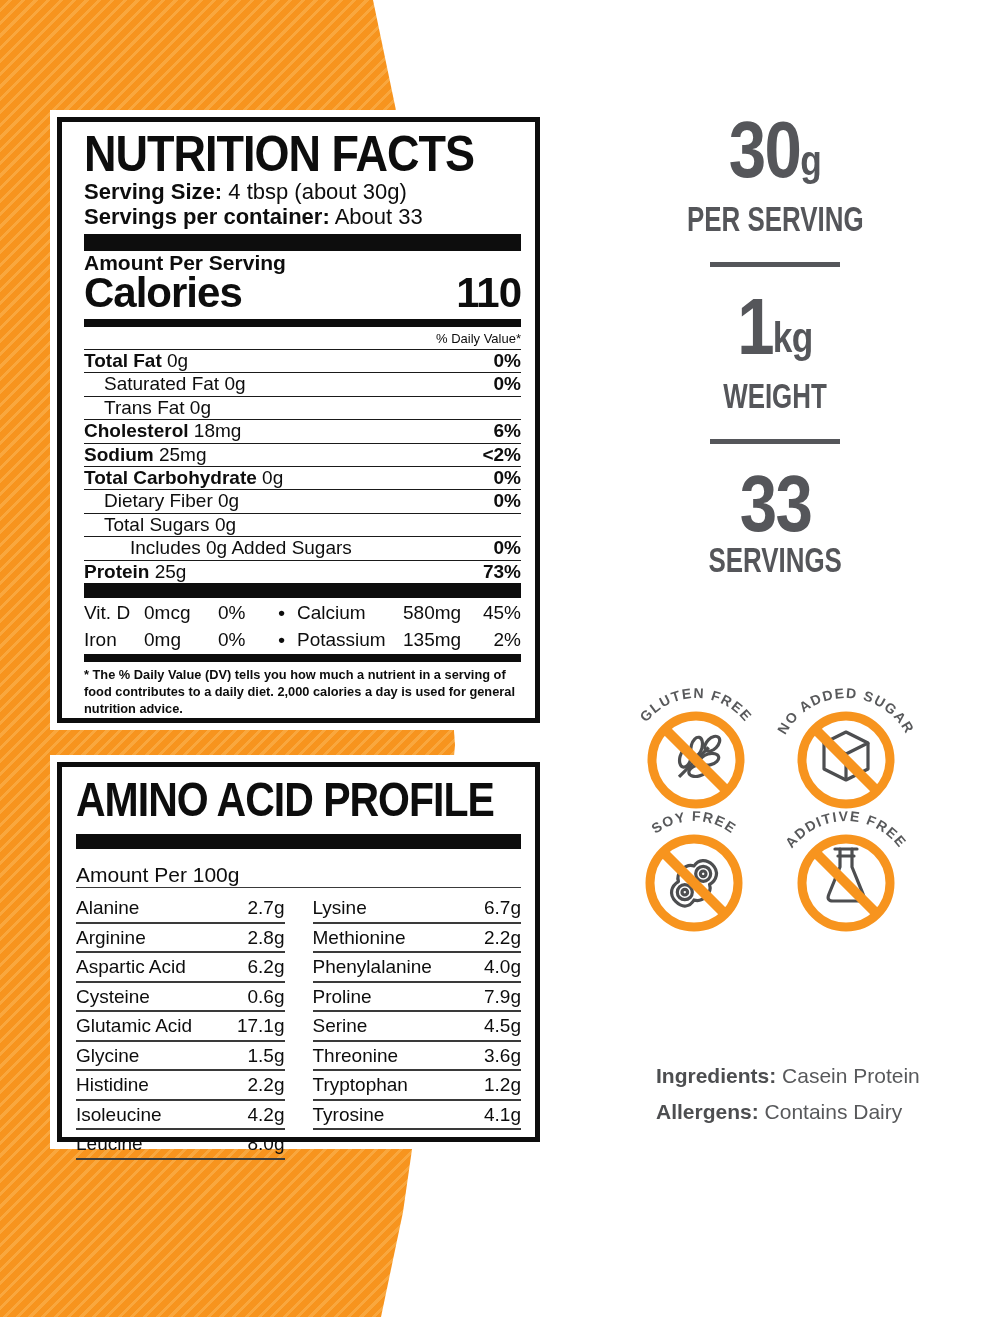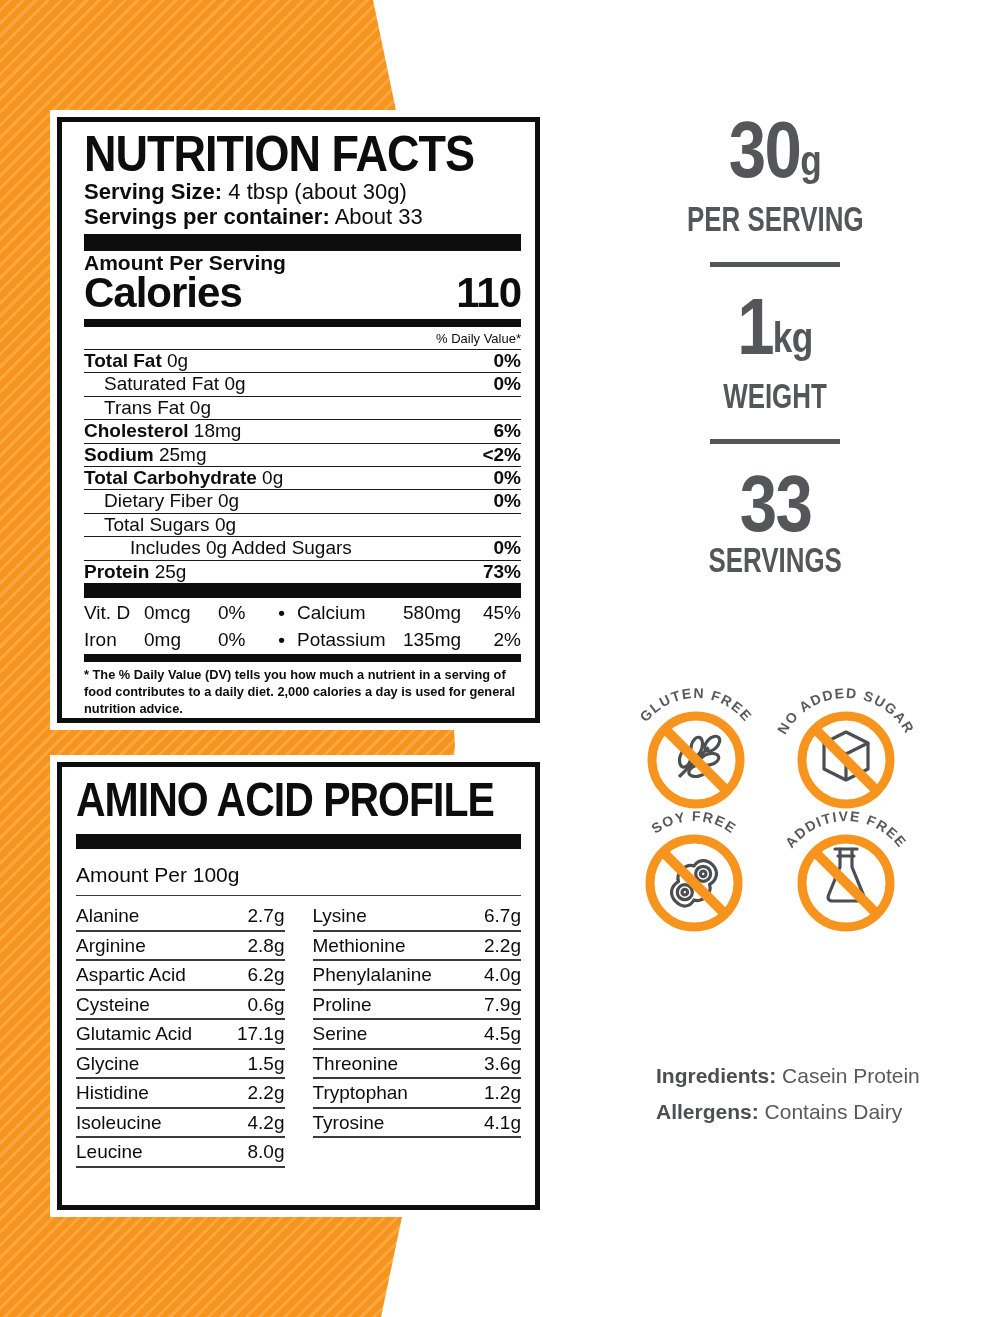--- a/index.html
+++ b/index.html
@@ -12,21 +12,21 @@
     background:repeating-linear-gradient(135deg,#F7941E 0 6px,#F9A73E 6px 9px);
     clip-path:polygon(0 0,373px 0,398px 120px,432px 420px,455px 745px,432px 1010px,403px 1212px,381px 1317px,0 1317px);
   }
 
   
   .panel{
     position:absolute;background:#ffffff;border:5px solid #0d0d0d;
     box-shadow:0 0 0 7px #ffffff;box-sizing:border-box;
   }
   .panel-nutrition{left:57px;top:117px;width:483px;height:606px;padding:6px 14px 6px 22px;}
-  .panel-amino{left:57px;top:762px;width:483px;height:448px;padding:8px 14px;}
+  .panel-amino{left:57px;top:762px;width:483px;height:380px;padding:8px 14px;}
 
   .nf-title{font-weight:bold;font-size:45px;letter-spacing:-1px;line-height:1.0;
     transform:scale(1,1.12);transform-origin:left bottom;white-space:nowrap;margin-top:6px;}
   .aa-title{font-weight:bold;font-size:41px;letter-spacing:-1px;line-height:1.0;
     transform:scale(1,1.15);transform-origin:left bottom;white-space:nowrap;margin-top:8px;}
 
   .serv-line{font-size:22px;line-height:25px;}
   .serv-line .b{font-weight:bold;}
   .thickbar{background:#0d0d0d;}
   .bar18{height:17px;margin-top:5px;}
@@ -48,21 +48,21 @@
   .nrow.indent-1{padding-left:20px;}
   .nrow.indent-2{padding-left:46px;}
 
   .micro{display:grid;grid-template-columns:60px 74px 48px 1fr 106px 72px 46px;
     font-size:19px;line-height:24px;margin:3px 0 2px 0;}
   .micro .bullet{text-align:center;font-weight:bold;}
   .micro .r{text-align:right;}
 
   .footnote{font-size:12.8px;line-height:1.32;font-weight:bold;margin-top:5px;letter-spacing:0;}
 
-  .aa-sub{font-size:21px;margin-top:14px;padding-bottom:8px;border-bottom:1.5px solid #3a3a3a;}
+  .aa-sub{font-size:21px;margin-top:14px;padding-bottom:0;border-bottom:1.5px solid #3a3a3a;}
   .aa-cols{display:grid;grid-template-columns:1fr 1fr;column-gap:26px;margin-top:6px;gap:28px;}
   .aarow{display:flex;justify-content:space-between;font-size:19px;line-height:27.5px;border-bottom:2px solid #3a3a3a;}
 
   
   .stats{position:absolute;left:640px;top:112px;width:270px;text-align:center;color:#55565A;}
   .stat-value{display:inline-block;transform:scaleX(0.84);font-weight:bold;font-size:80px;line-height:76px;letter-spacing:-2px;white-space:nowrap;}
   .stat-value .unit{font-size:42px;letter-spacing:-1px;position:relative;top:-2px;vertical-align:baseline;}
   .stat-label{display:inline-block;transform:scaleX(0.74);font-weight:bold;font-size:35px;line-height:36px;letter-spacing:0px;white-space:nowrap;}
   .stat-div{width:130px;height:5px;background:#55565A;margin:25px auto 22px auto;}
 

